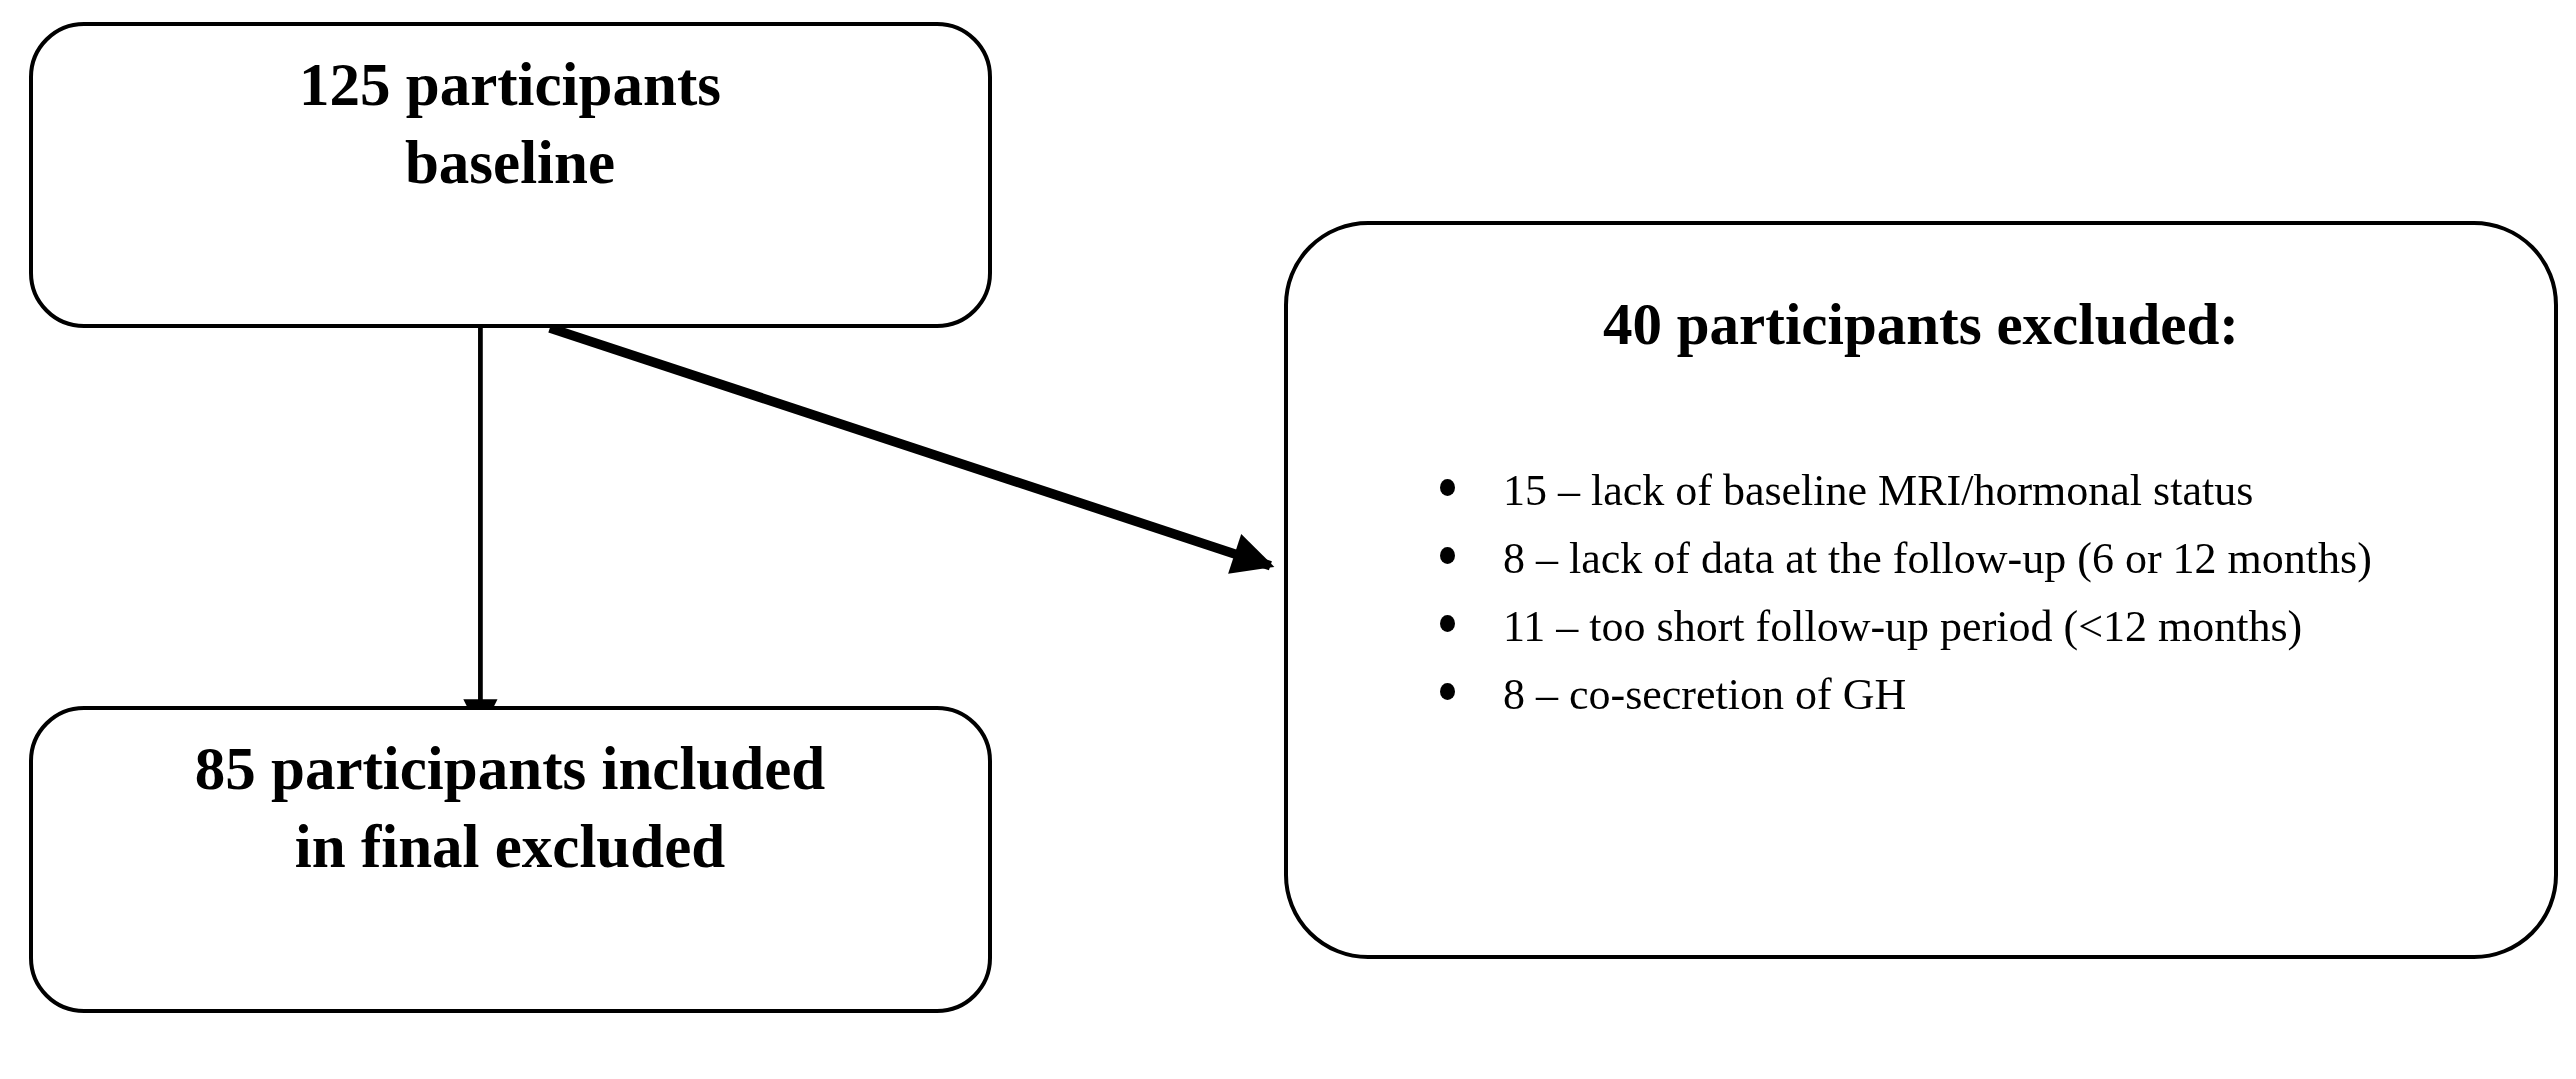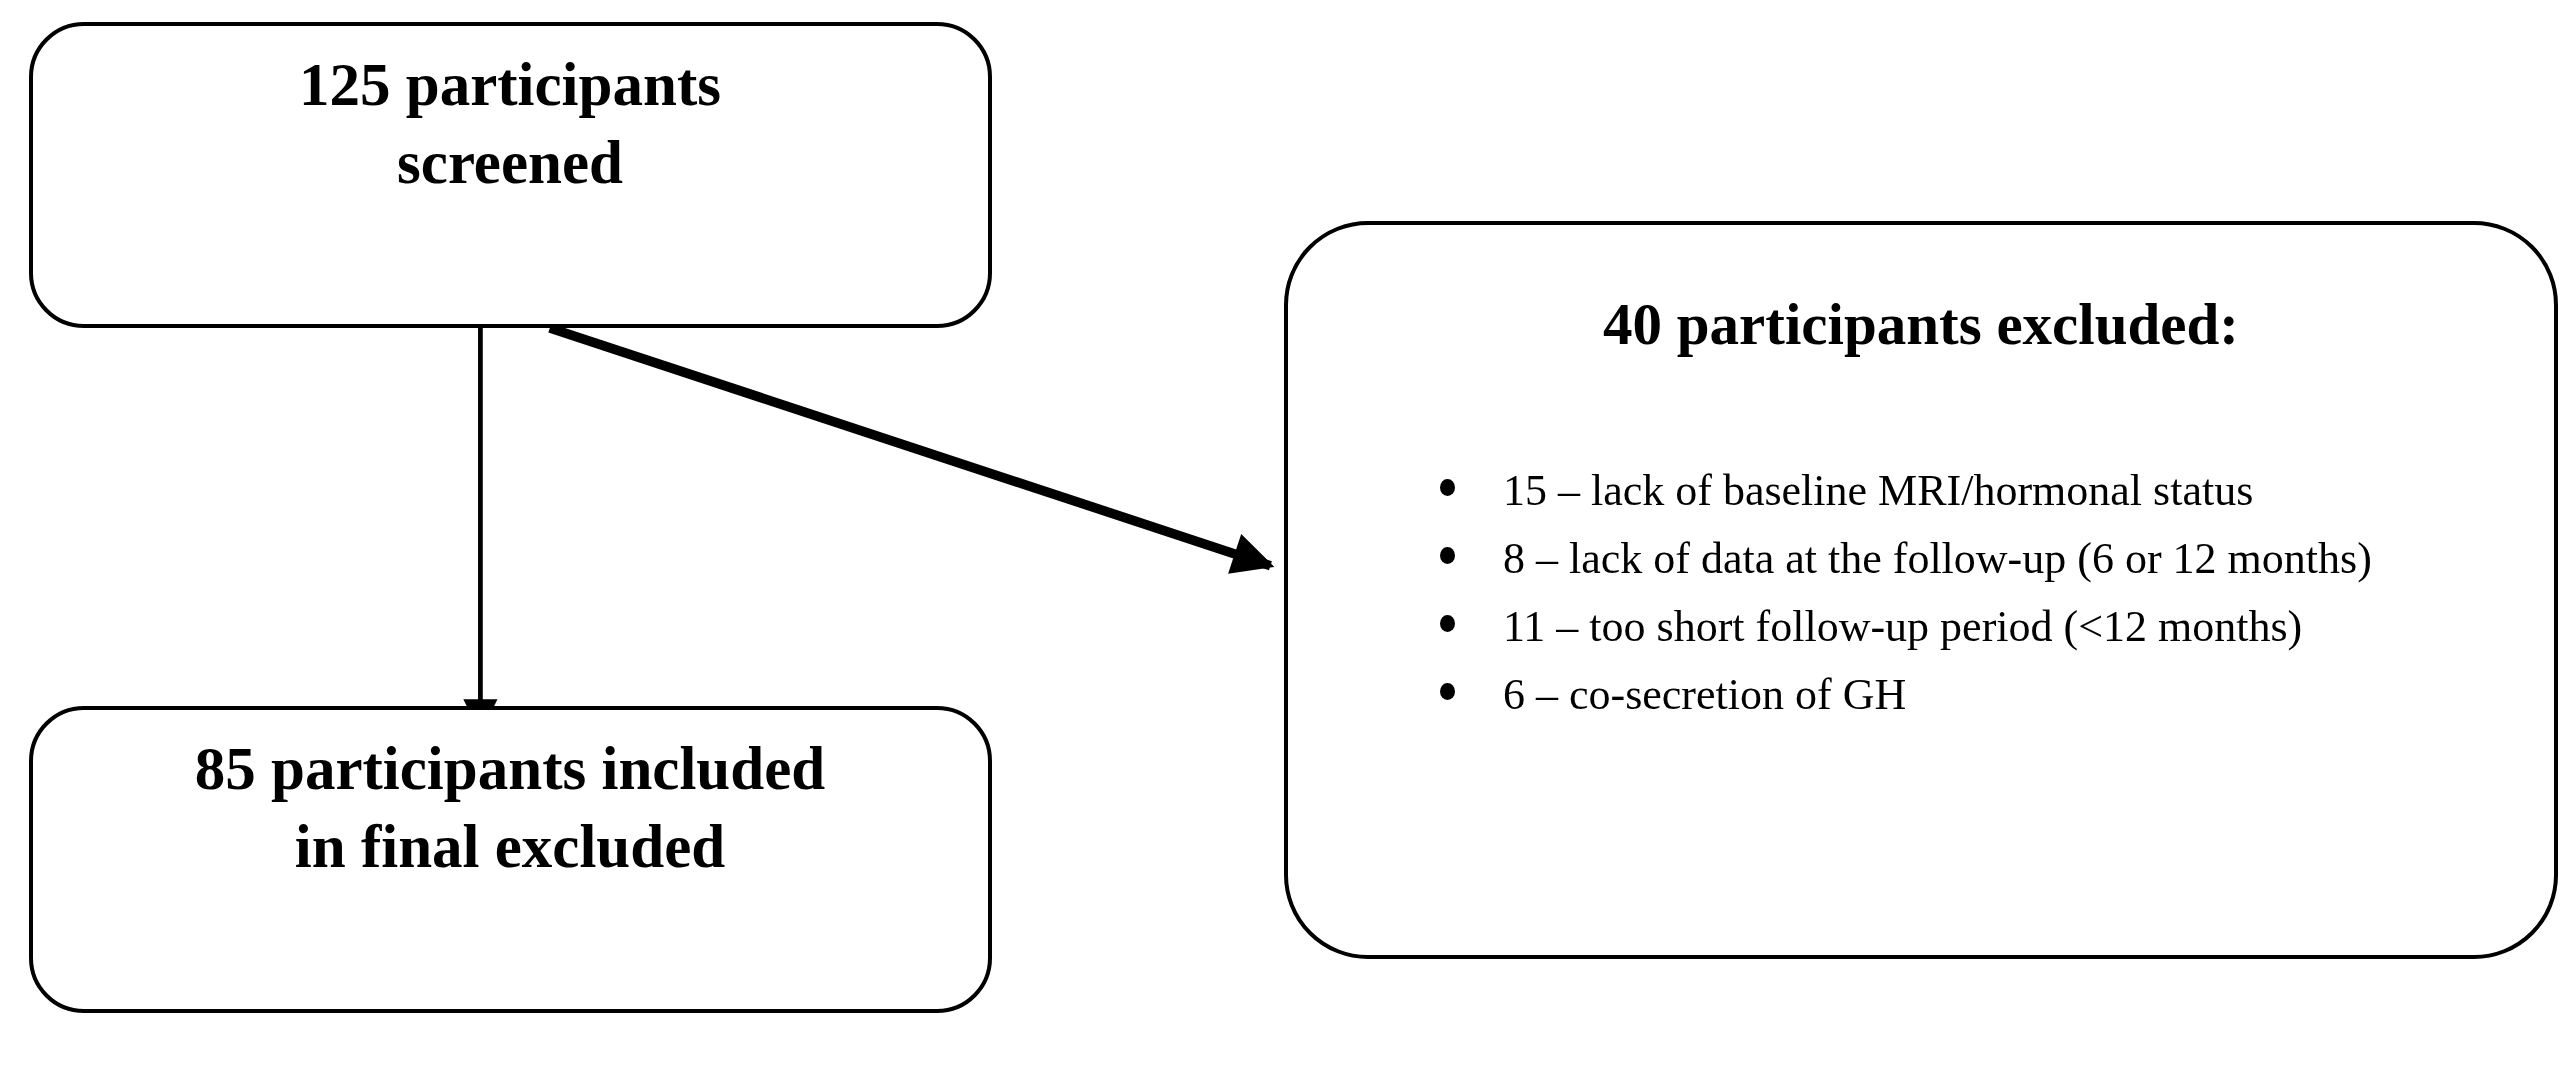--- a/index.html
+++ b/index.html
@@ -102,21 +102,21 @@
         <path d="M 0 0 L 10 5 L 0 10 Z" fill="#000000"></path>
       </marker>
     </defs>
     <line x1="505" y1="345" x2="505" y2="768" stroke="#000000" stroke-width="5" marker-end="url(#arrowhead-small)"></line>
     <line x1="578" y1="345" x2="1336" y2="595" stroke="#000000" stroke-width="10" marker-end="url(#arrowhead-large)"></line>
   </svg>
 
   <div class="box box-left box-screened">
     <div class="box-title">
       <div>125 participants</div>
-      <div>screened</div>
+      <div>baseline</div>
     </div>
   </div>
 
   <div class="box box-left box-included">
     <div class="box-title">
       <div>85 participants included</div>
       <div>in final excluded</div>
     </div>
   </div>
 
@@ -130,19 +130,19 @@
       <li class="bullet-item">
         <span class="bullet-dot"></span>
         <span>8 – lack of data at the follow-up (6 or 12 months)</span>
       </li>
       <li class="bullet-item">
         <span class="bullet-dot"></span>
         <span>11 – too short follow-up period (&lt;12 months)</span>
       </li>
       <li class="bullet-item">
         <span class="bullet-dot"></span>
-        <span>6 – co-secretion of GH</span>
+        <span>8 – co-secretion of GH</span>
       </li>
     </ul>
   </div>
 
 </div>
 
 
 </body></html>

